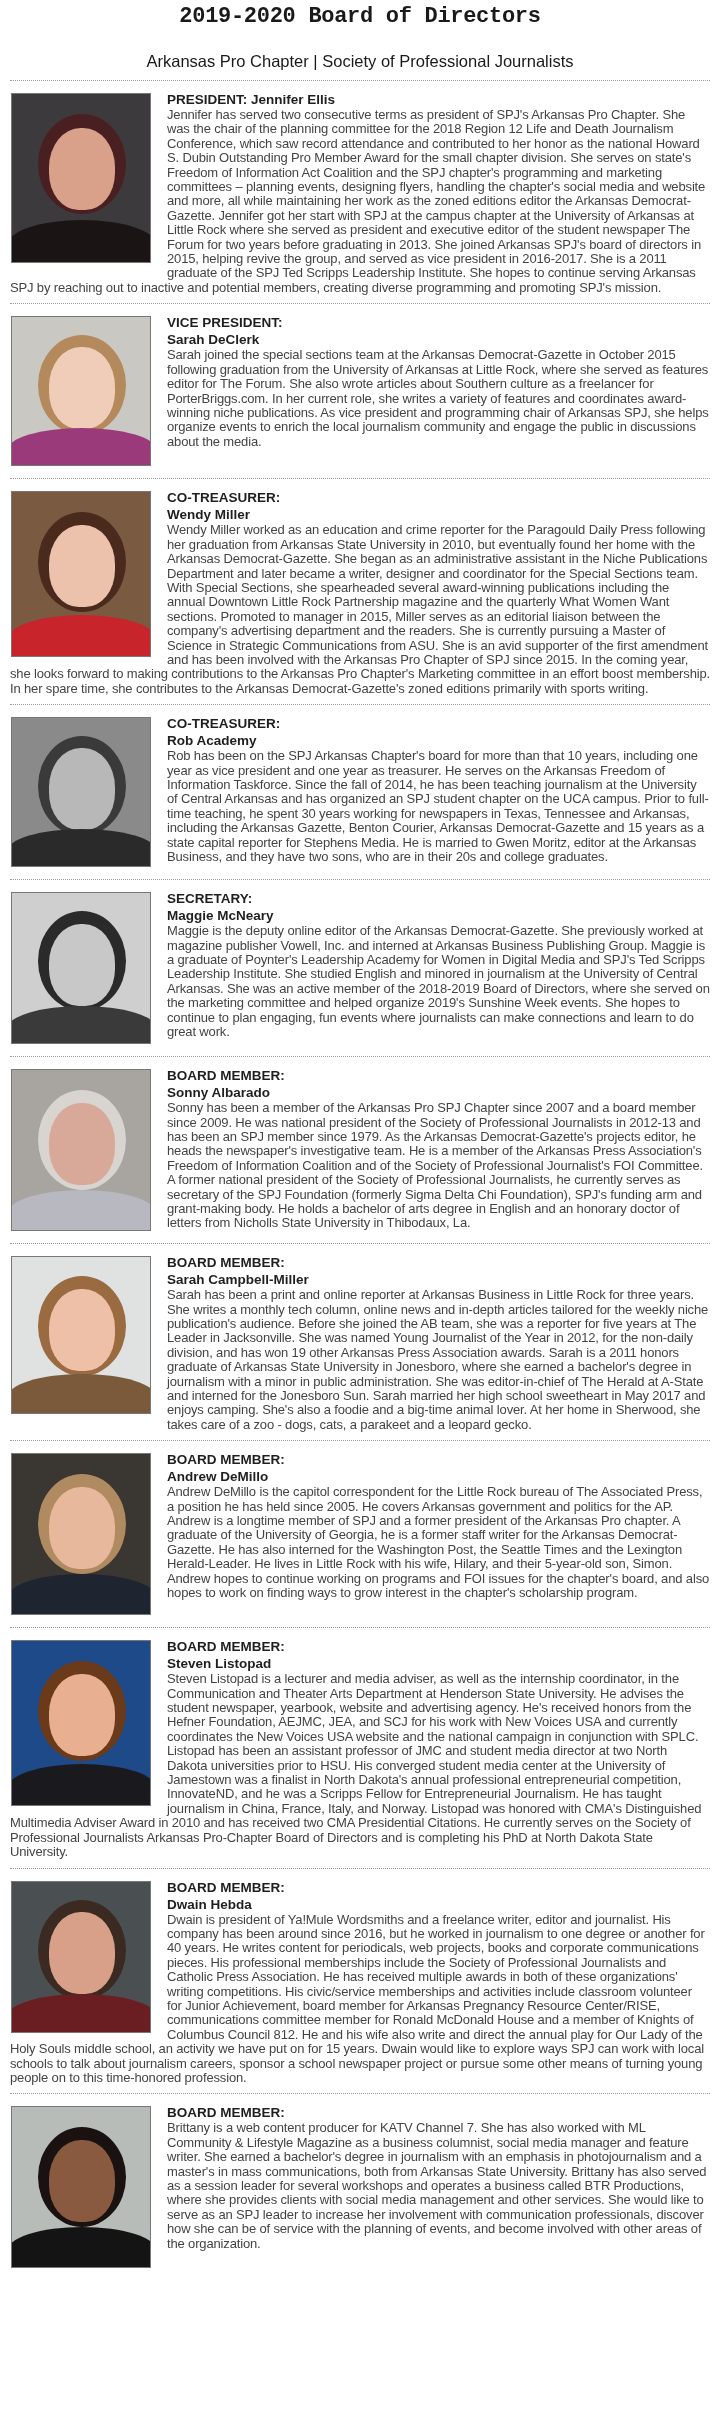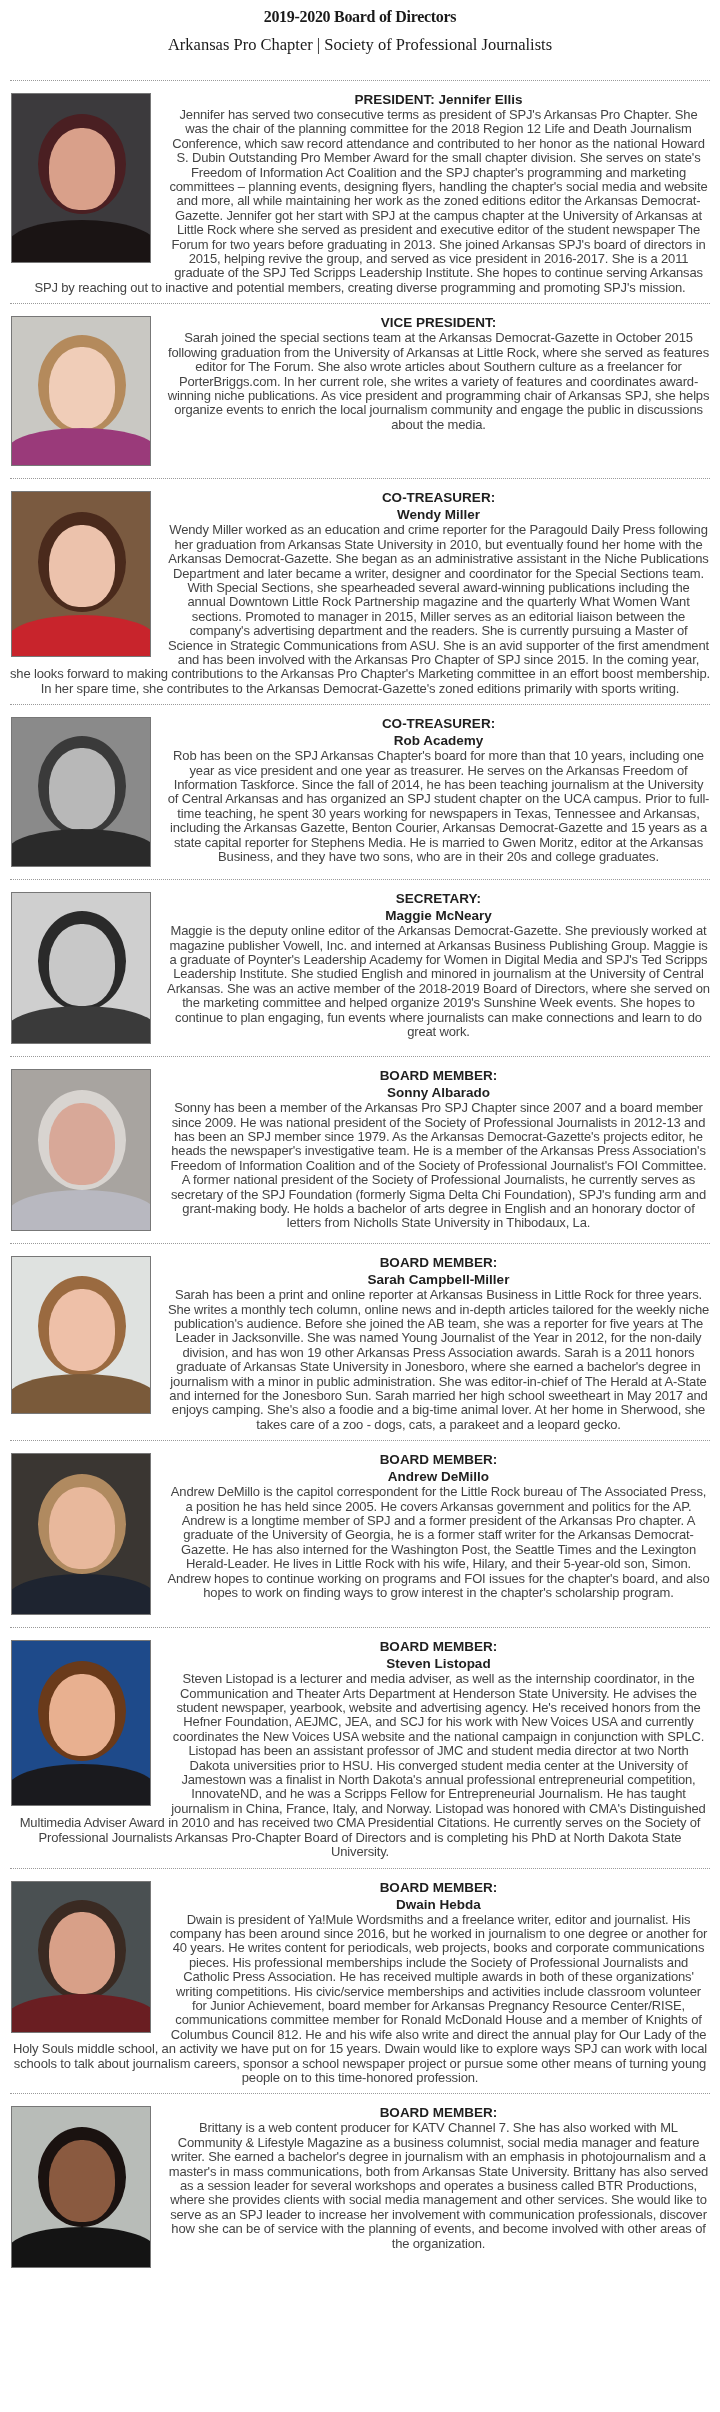--- a/index.html
+++ b/index.html
@@ -1,22 +1,22 @@
 <!DOCTYPE html>
 <html><head>
 <meta charset="utf-8">
 <style>
   * { box-sizing: border-box; margin: 0; padding: 0; }
   body { width: 720px; background: #ffffff; font-family: "Liberation Sans", sans-serif; color: #3a3a3a; }
   .page { width: 720px; padding: 0 10px; }
   .header { text-align: center; padding-top: 2px; height: 80px; }
-  .header h1 { font-family: Liberation Serif, serif; font-size: 16px; font-weight: bold; color: #1a1a1a; letter-spacing: -0.3px; line-height: 30px; }
-  .header h2 { font-family: Liberation Serif, serif; font-size: 16.5px; font-weight: normal; color: #1a1a1a; line-height: 22px; margin-top: 2px; }
+  .header h1 { font-family: Liberation Mono, monospace; font-size: 22px; font-weight: bold; color: #1a1a1a; letter-spacing: -0.3px; line-height: 30px; }
+  .header h2 { font-family: Liberation Sans, sans-serif; font-size: 16.5px; font-weight: normal; color: #1a1a1a; line-height: 22px; margin-top: 18px; }
   .divider { border: 0; border-top: 1.5px dotted #9a9a9a; margin: 0 0; height: 0; }
-  .entry { display: block; padding: 10px 0 8px 0; position: relative; text-align: center; }
+  .entry { display: block; padding: 10px 0 8px 0; position: relative; }
   .entry::after { content: ""; display: block; clear: both; }
   .photo { float: left; width: 140px; margin: 2px 16px 4px 1px; border: 1px solid #777; display: flex; align-items: center; justify-content: center; overflow: hidden; position: relative; }
   .photo .head { position: absolute; border-radius: 50%; }
   .photo .face { position: absolute; border-radius: 48% 48% 45% 45%; }
   .photo .body { position: absolute; border-radius: 50% 50% 0 0; }
   .role { font-family: "Liberation Sans", sans-serif; font-weight: bold; font-size: 13.5px; color: #1f1f1f; line-height: 17px; }
   .name { font-family: "Liberation Sans", sans-serif; font-weight: bold; font-size: 13.5px; color: #1f1f1f; line-height: 17px; }
   .bio { font-size: 13px; line-height: 14.4px; color: #444; letter-spacing: -0.15px; }
 </style>
 </head>
@@ -40,20 +40,21 @@
     <div class="bio">Jennifer has served two consecutive terms as president of SPJ's Arkansas Pro Chapter. She was the chair of the planning committee for the 2018 Region 12 Life and Death Journalism Conference, which saw record attendance and contributed to her honor as the national Howard S. Dubin Outstanding Pro Member Award for the small chapter division. She serves on state's Freedom of Information Act Coalition and the SPJ chapter's programming and marketing committees – planning events, designing flyers, handling the chapter's social media and website and more, all while maintaining her work as the zoned editions editor the Arkansas Democrat-Gazette. Jennifer got her start with SPJ at the campus chapter at the University of Arkansas at Little Rock where she served as president and executive editor of the student newspaper The Forum for two years before graduating in 2013. She joined Arkansas SPJ's board of directors in 2015, helping revive the group, and served as vice president in 2016-2017. She is a 2011 graduate of the SPJ Ted Scripps Leadership Institute. She hopes to continue serving Arkansas SPJ by reaching out to inactive and potential members, creating diverse programming and promoting SPJ's mission.</div>
   </div>
       <hr class="divider">
       <div class="entry">
     <div class="photo" style="height:150px;background:#c9c8c3">
       <div class="head" style="width:88px;height:100px;left:26px;top:18px;background:#b48a5c"></div>
       <div class="face" style="width:66px;height:82px;left:37px;top:30px;background:#f0cdb8"></div>
       <div class="body" style="width:150px;height:45px;left:-5px;top:111px;background:#9a3a7a"></div>
     </div>
     <div class="role">VICE PRESIDENT:</div>
+    <div class="name">Sarah DeClerk</div>
     <div class="bio">Sarah joined the special sections team at the Arkansas Democrat-Gazette in October 2015 following graduation from the University of Arkansas at Little Rock, where she served as features editor for The Forum. She also wrote articles about Southern culture as a freelancer for PorterBriggs.com. In her current role, she writes a variety of features and coordinates award-winning niche publications. As vice president and programming chair of Arkansas SPJ, she helps organize events to enrich the local journalism community and engage the public in discussions about the media.</div>
   </div>
       <hr class="divider">
       <div class="entry">
     <div class="photo" style="height:166px;background:#7a5a40">
       <div class="head" style="width:88px;height:100px;left:26px;top:19.919999999999998px;background:#4a2a1c"></div>
       <div class="face" style="width:66px;height:82px;left:37px;top:33.2px;background:#ecc2ac"></div>
       <div class="body" style="width:150px;height:49.8px;left:-5px;top:122.84px;background:#c8242c"></div>
     </div>
     <div class="role">CO-TREASURER:</div>

